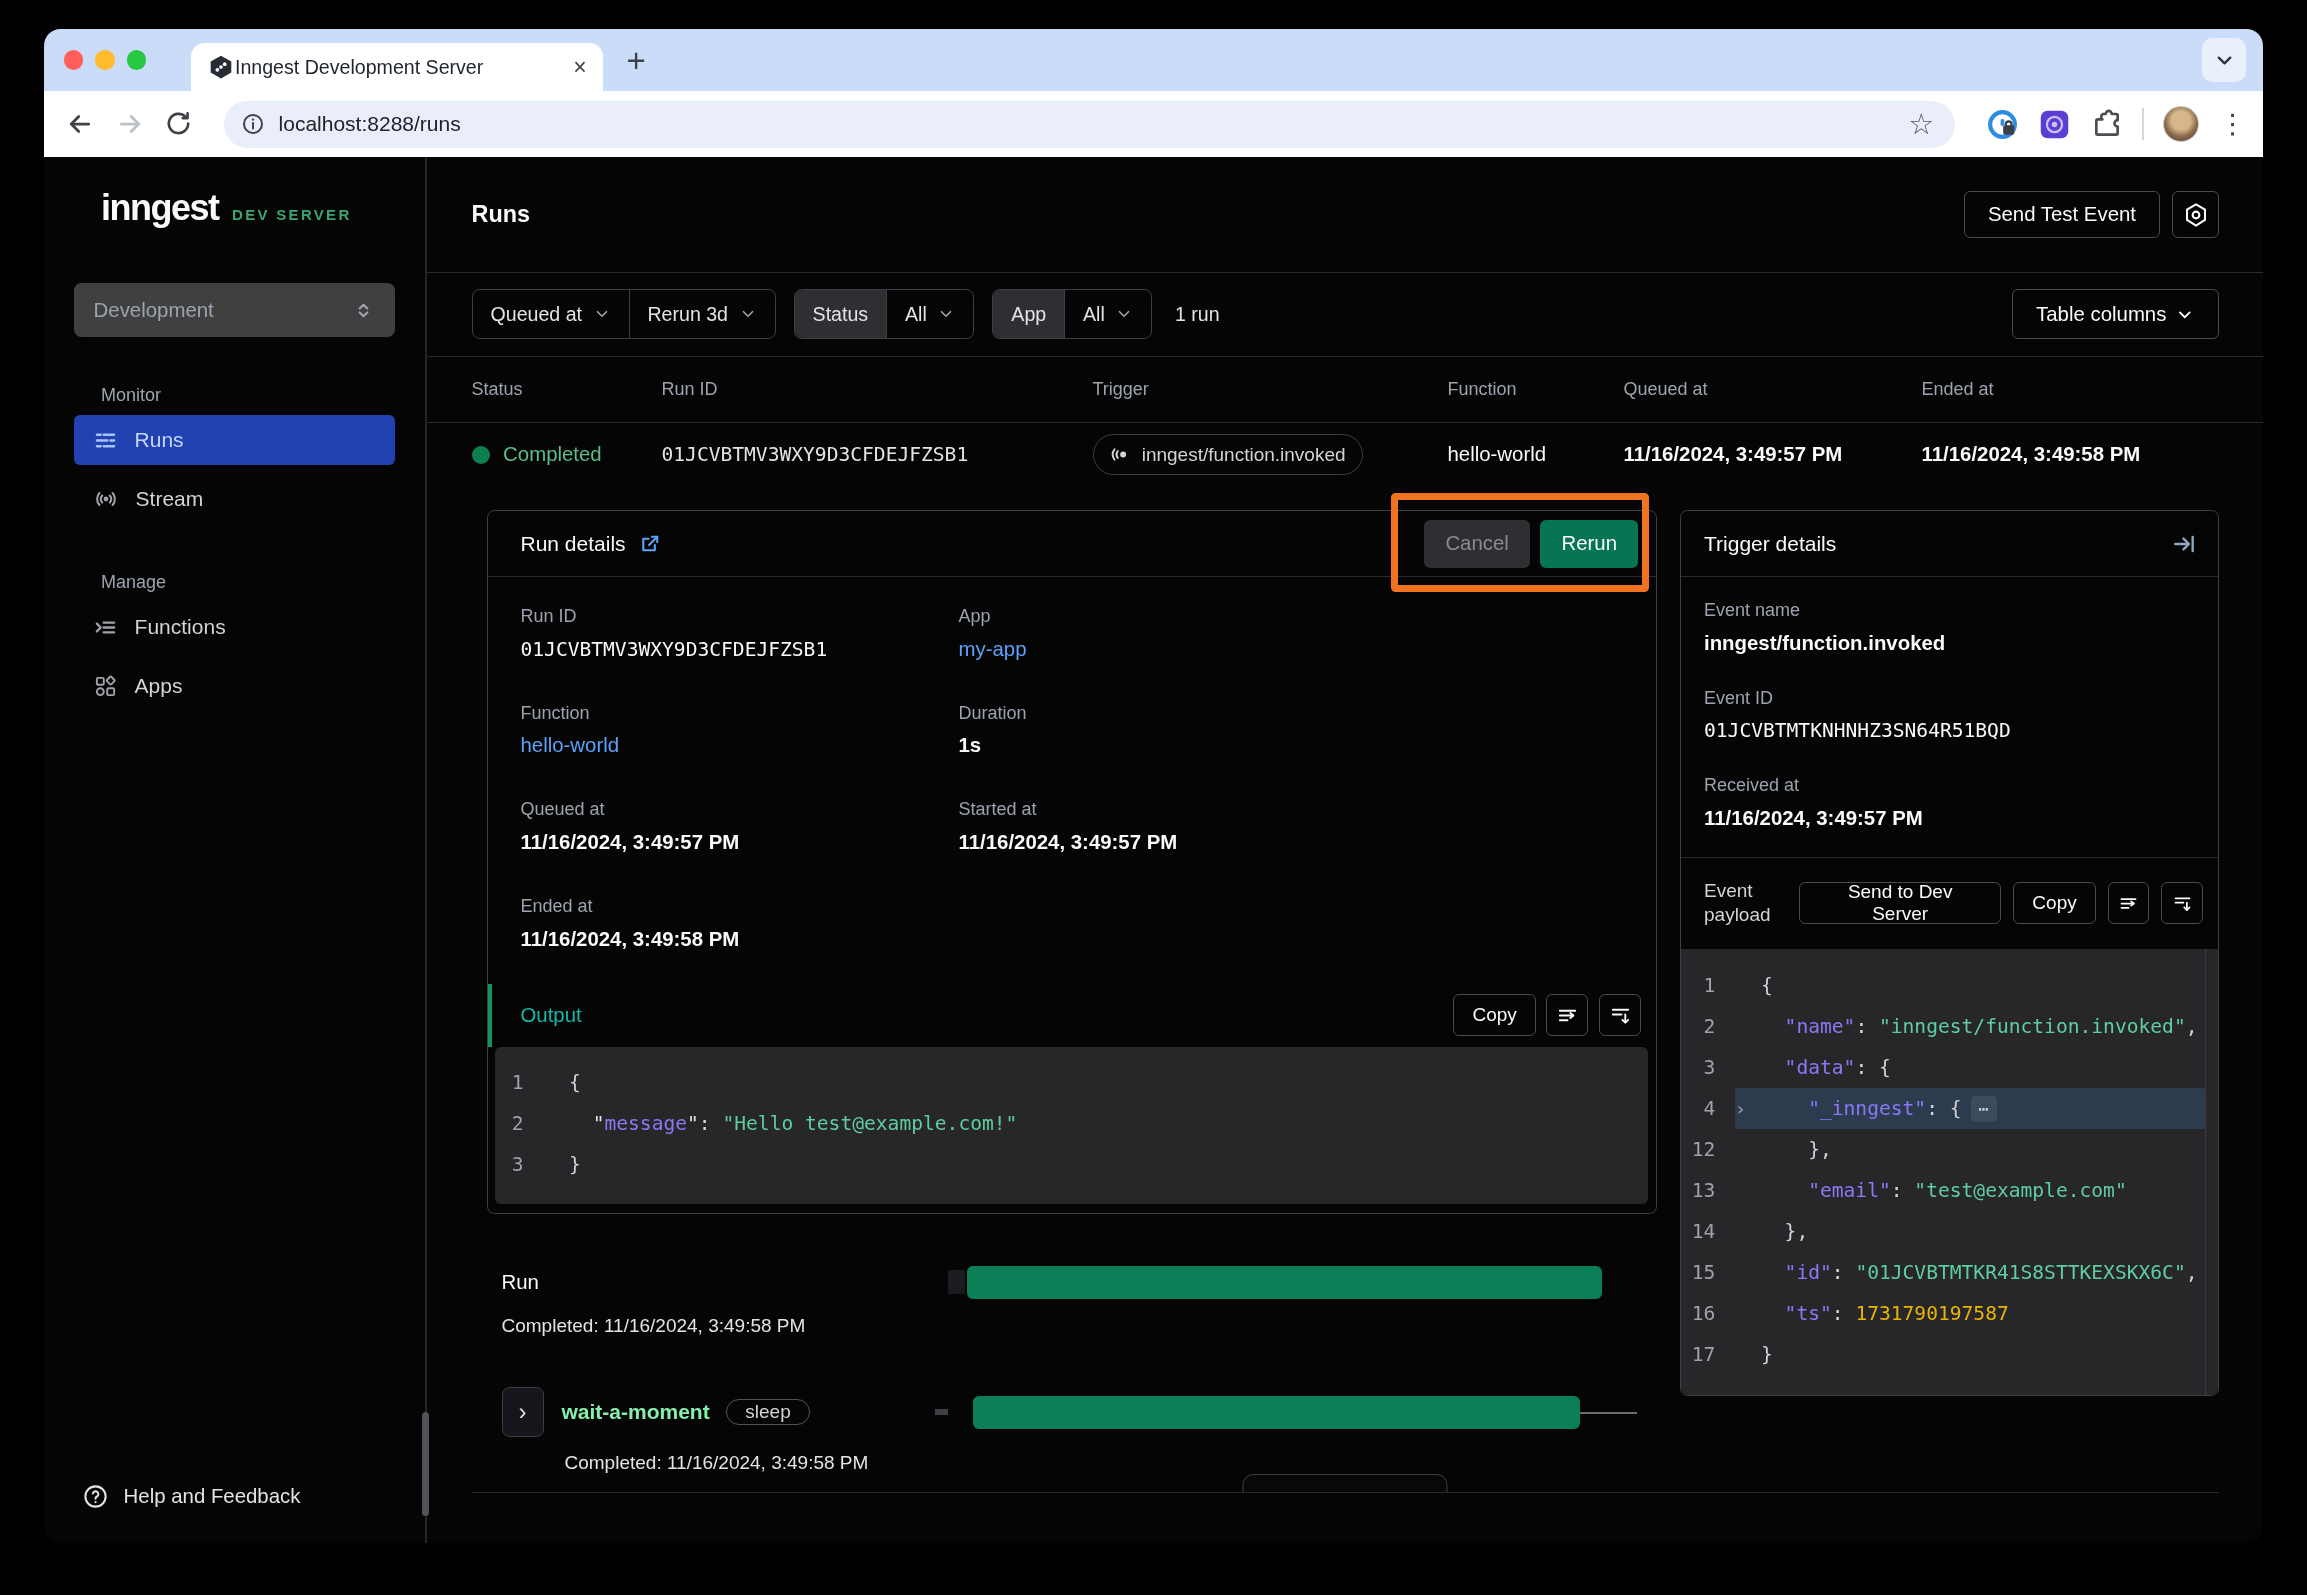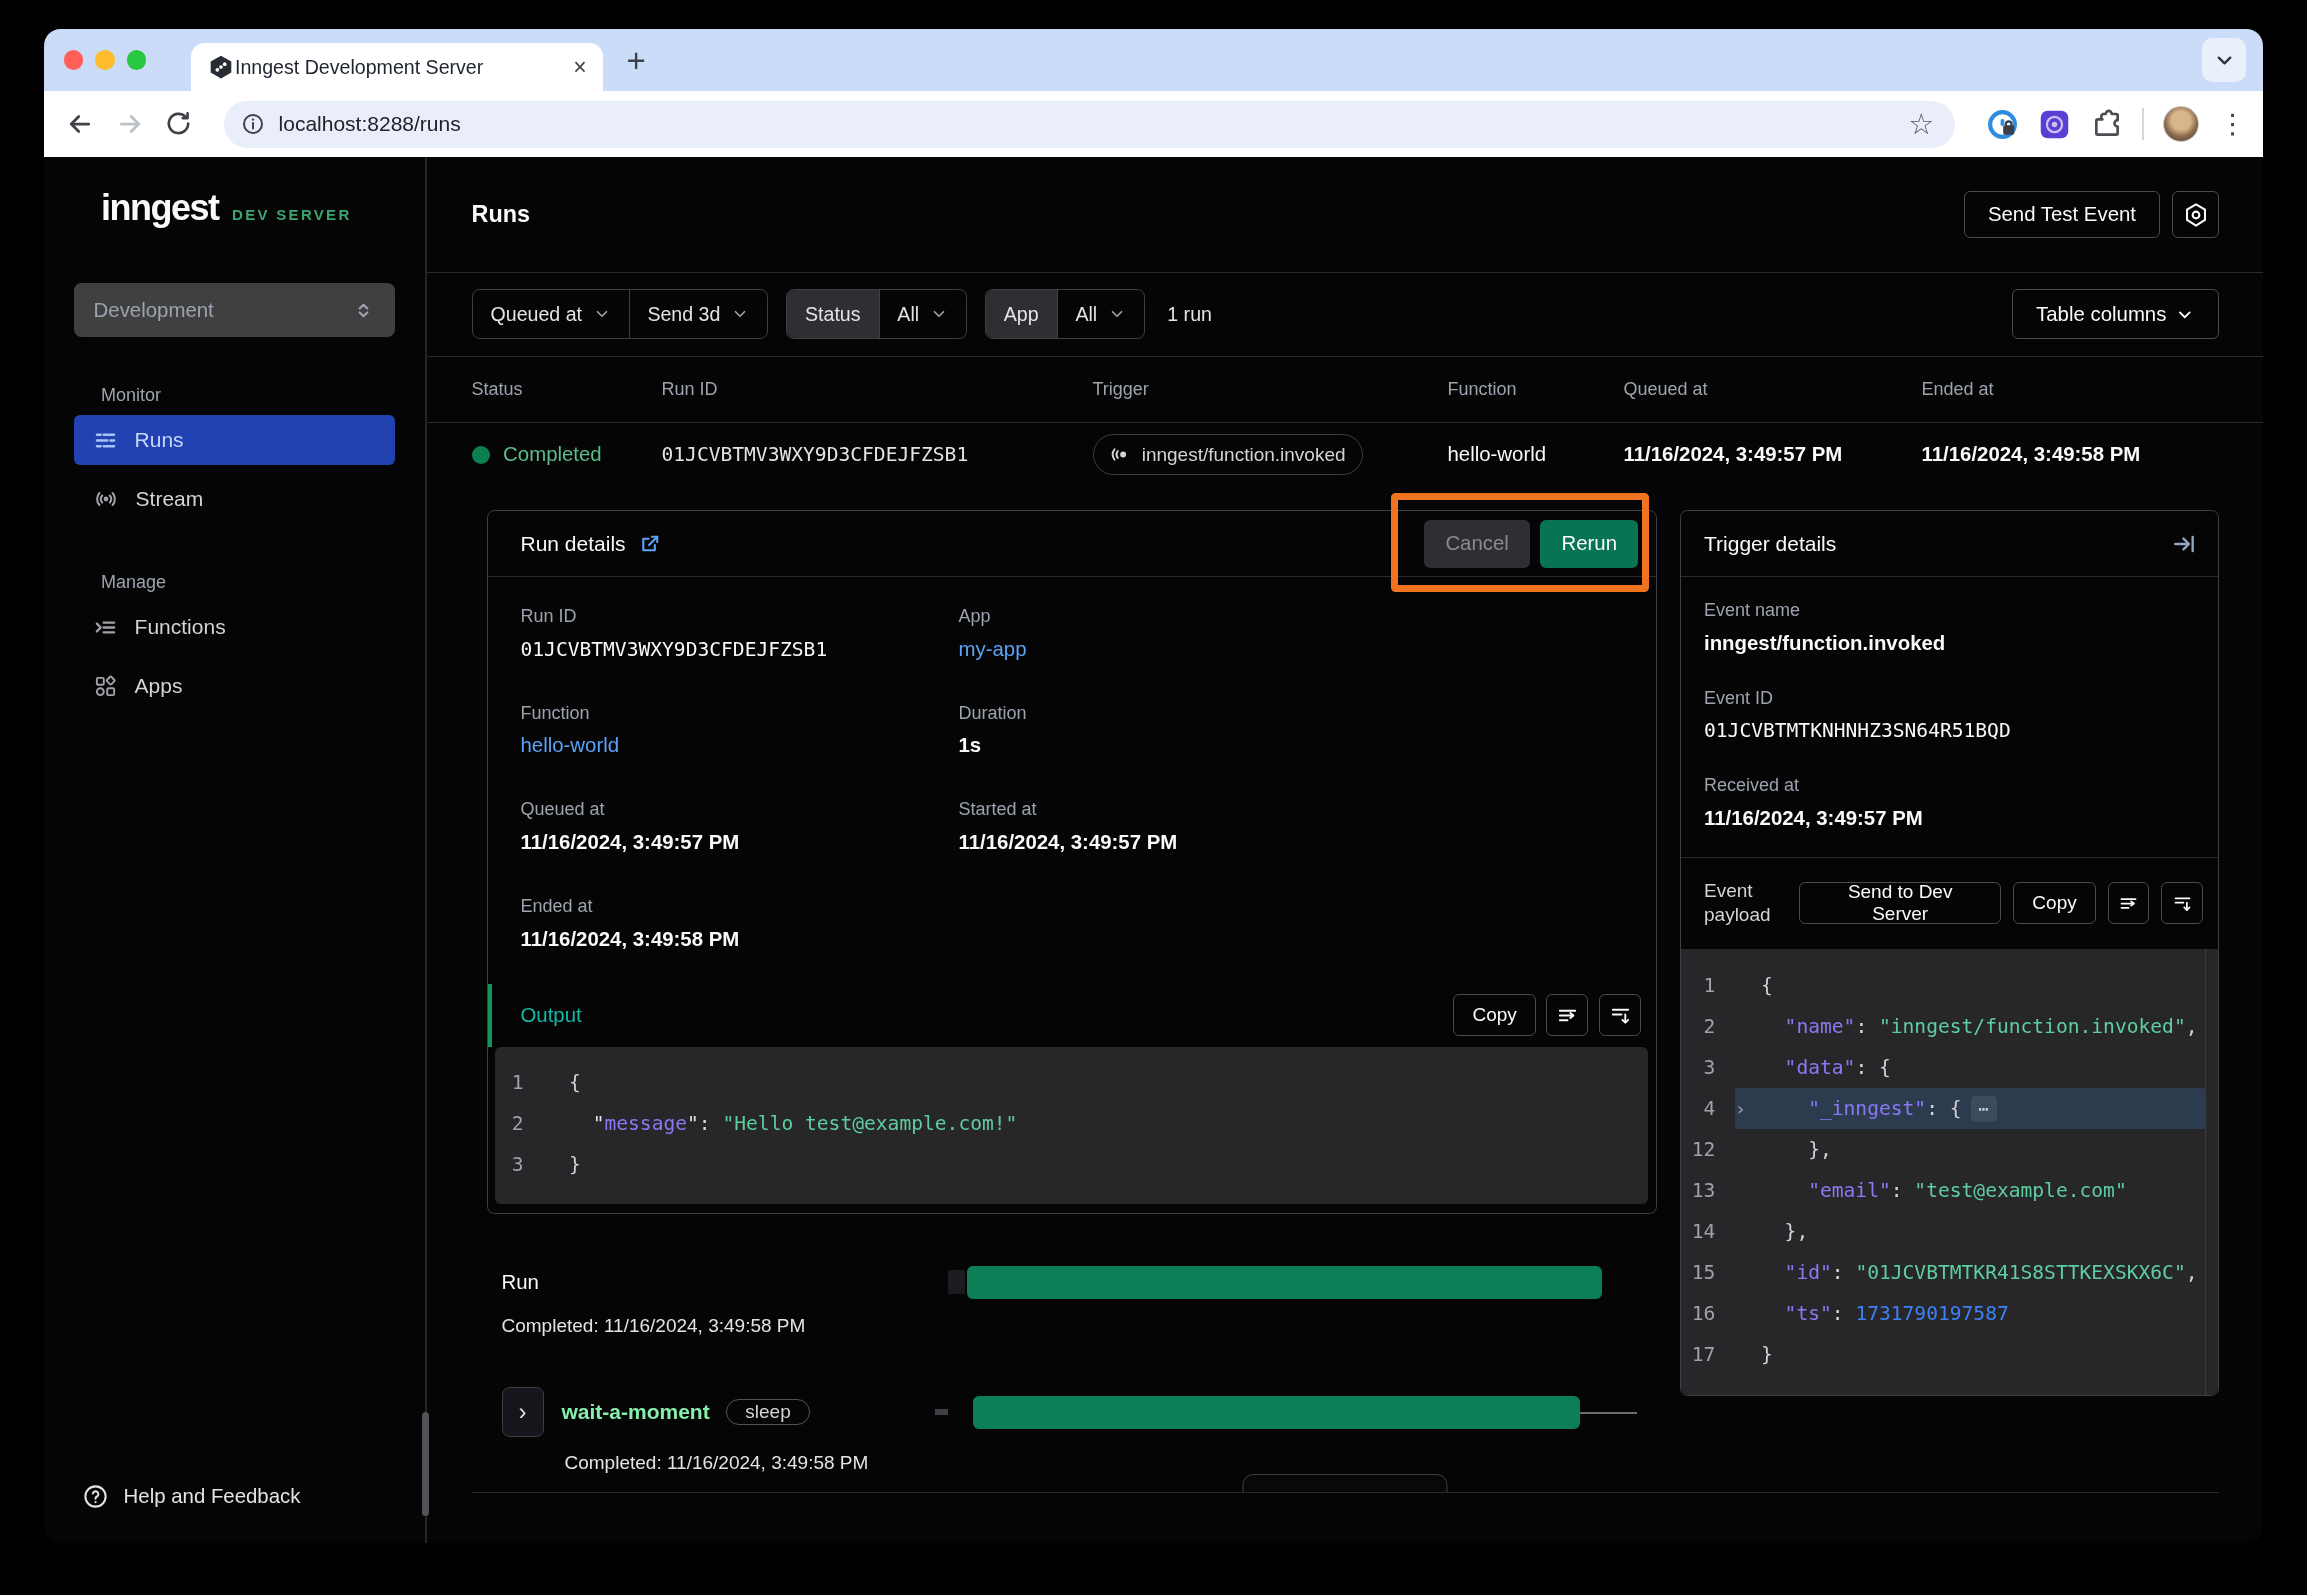--- a/index.html
+++ b/index.html
@@ -111,21 +111,21 @@
   .output-actions { margin-left:auto; display:flex; gap:10.6px; }
   .mini-btn { display:inline-flex; align-items:center; justify-content:center; border:0.8px solid #4A4A52; border-radius:6px; height:42px; padding:0 18px; color:#FAFAFA; font-size:19px; background:transparent; }
   .mini-icon-btn { width:42px; padding:0; }
 
   .codeblock { background:#27272A; margin:0 7.6px 9px 7.6px; border-radius:6px; padding:15px 0 19.6px 0; }
   .code-line { display:flex; align-items:center; height:41px; position:relative; font-family:"DejaVu Sans Mono", monospace; font-size:19.6px; }
   .code-line .ln { width:48px; text-align:right; padding-right:19.6px; color:#A1A1AA; flex:0 0 auto; position:relative; z-index:1; }
   .code-line .caret { width:26px; color:#A1A1AA; flex:0 0 auto; position:relative; z-index:1; font-size:18px; }
   .code-line .code-text { white-space:pre; position:relative; z-index:1; }
   .code-line.hl::before { content:""; position:absolute; left:48px; right:12px; top:0; bottom:0; background:#2C3B4D; border-radius:1.5px; }
-  .tk-key { color:#8B78F3; } .tk-str { color:#5FCE9F; } .tk-num { color:#3b82f6;text-align:right; } .tk-plain { color:#D4D4D8; } .tk-q { color:#E4E4E7; }
+  .tk-key { color:#8B78F3; } .tk-str { color:#5FCE9F; } .tk-num { color:#eab308;text-align:right; } .tk-plain { color:#D4D4D8; } .tk-q { color:#E4E4E7; }
   .dots-box { display:inline-block; background:#3D4A5C; color:#C3CFDD; border-radius:3.8px; padding:0 7.6px; margin-left:9px; font-size:18px; line-height:26px; vertical-align:middle; }
 
   
   .timeline { margin:50px 0 0 15px; padding-right:7.6px; }
   .tl-row { display:flex; align-items:center; }
   .tl-label-col { width:442px; flex:0 0 auto; display:flex; align-items:center; }
   .tl-run-label { font-size:20.4px; color:#FAFAFA; }
   .tl-bar-zone { flex:1; height:36px; position:relative; }
   .tl-mini { position:absolute; left:4.5px; top:6px; width:16.6px; height:24px; background:#1B1C20; }
   .tl-bar { position:absolute; top:1.5px; height:33px; border-radius:6px; background:var(--timeline-green); }
@@ -353,21 +353,21 @@
         <div class="filter-row">
           <div class="pillgroup">
             <span class="seg">
               <span>Queued at</span>
               <svg width="18" height="18" viewBox="0 0 24 24" fill="none" stroke="#9CA3AF" stroke-width="2.2" stroke-linecap="round" stroke-linejoin="round">
                   <path d="M6 9l6 6 6-6"></path>
                 </svg>
             </span>
             <span class="seg-divider"></span>
             <span class="seg">
-              <span>Send 3d</span>
+              <span>Rerun 3d</span>
               <svg width="18" height="18" viewBox="0 0 24 24" fill="none" stroke="#9CA3AF" stroke-width="2.2" stroke-linecap="round" stroke-linejoin="round">
                   <path d="M6 9l6 6 6-6"></path>
                 </svg>
             </span>
           </div>
           <div class="pillgroup">
             <span class="seg shaded">Status</span>
             <span class="seg-divider"></span>
             <span class="seg">
               <span>All</span>

